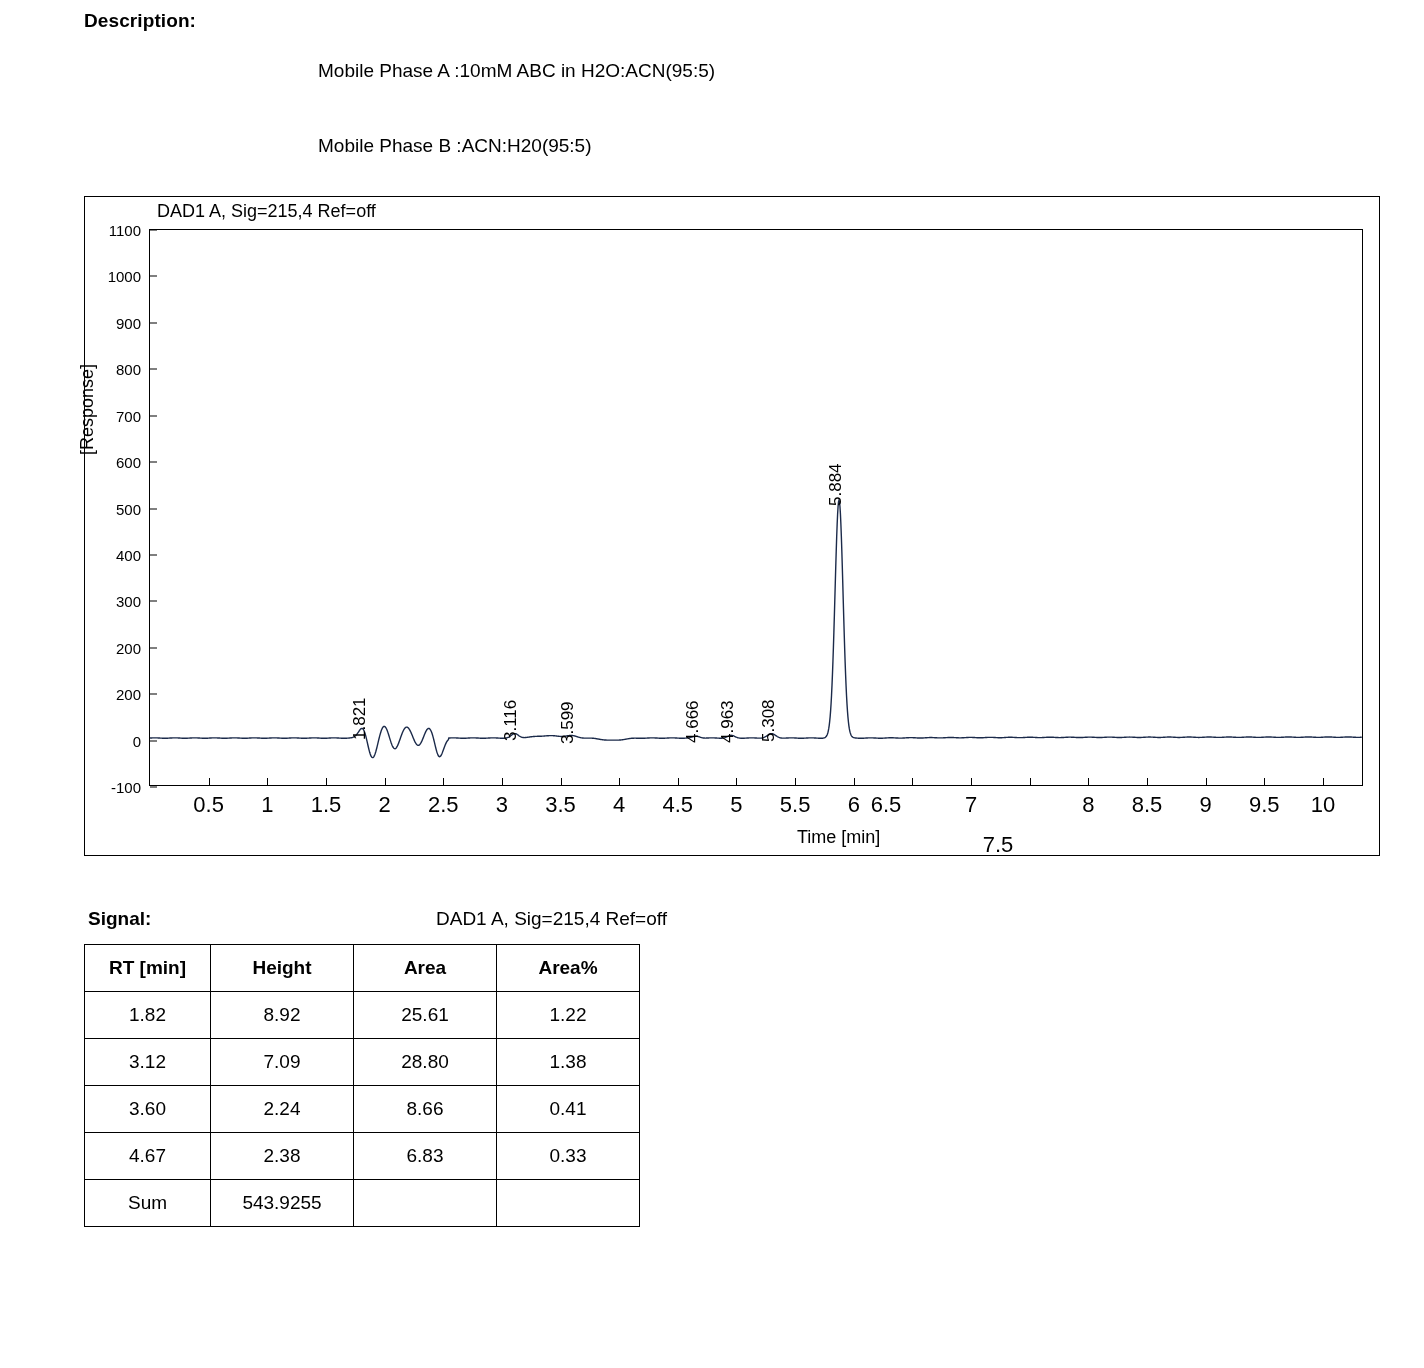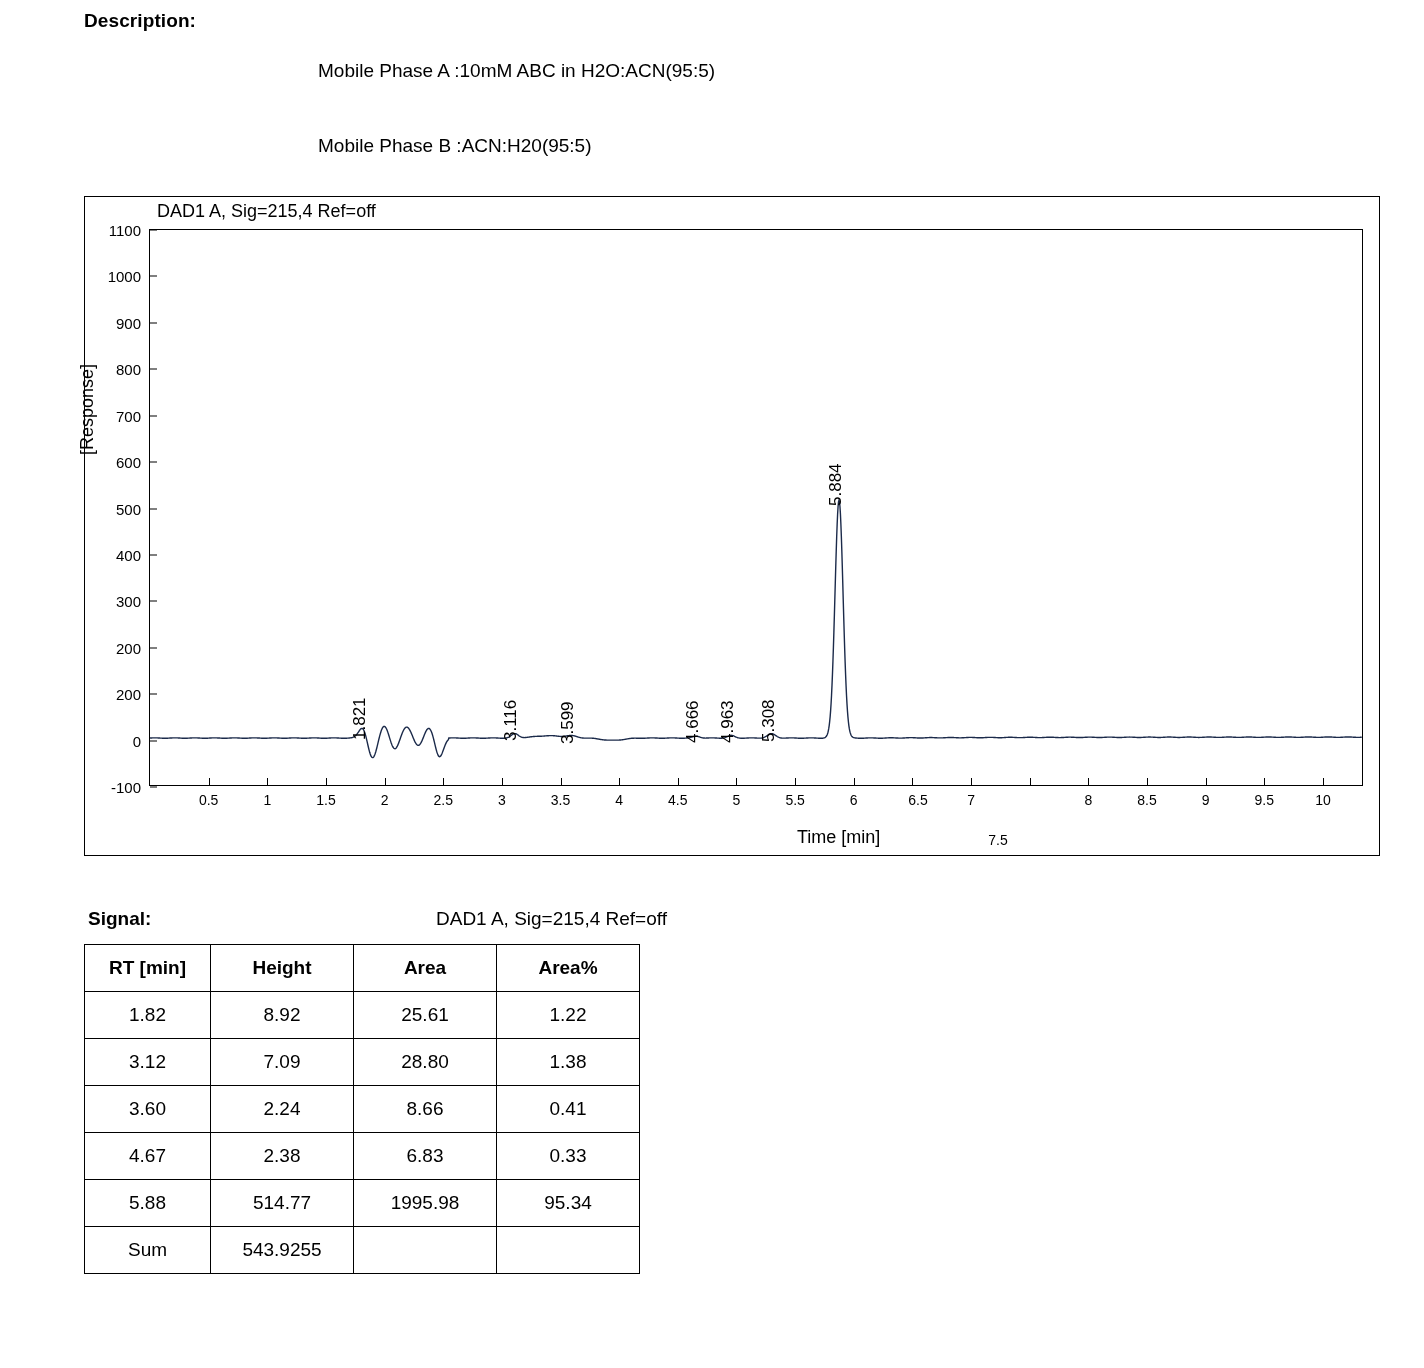--- a/index.html
+++ b/index.html
@@ -99,21 +99,21 @@
     left: 0;
     width: 7px;
     height: 1px;
     background: #000;
     transform: translateY(-50%);
   }
   .xtick {
     position: absolute;
     top: 100%;
     transform: translateX(-50%);
-    font-size: 14px;
+    font-size: 22px;
     white-space: nowrap;
     padding-top: 7px;
   }
   .xtick-mark {
     position: absolute;
     bottom: 0;
     width: 1px;
     height: 7px;
     background: #000;
   }
@@ -241,21 +241,21 @@
       <div class="xtick" style="left: 469.179px;">4</div>
       <div class="xtick-mark" style="left: 469.179px;"></div>
       <div class="xtick" style="left: 527.826px;">4.5</div>
       <div class="xtick-mark" style="left: 527.826px;"></div>
       <div class="xtick" style="left: 586.473px;">5</div>
       <div class="xtick-mark" style="left: 586.473px;"></div>
       <div class="xtick" style="left: 645.121px;">5.5</div>
       <div class="xtick-mark" style="left: 645.121px;"></div>
       <div class="xtick" style="left: 703.768px;">6</div>
       <div class="xtick-mark" style="left: 703.768px;"></div>
-      <div class="xtick" style="left: 768px;">6.5</div>
+      <div class="xtick" style="left: 736px;">6.5</div>
       <div class="xtick-mark" style="left: 762.415px;"></div>
       <div class="xtick" style="left: 821.063px;">7</div>
       <div class="xtick-mark" style="left: 821.063px;"></div>
       <div class="xtick" style="left: 848px; margin-top: 40px;">7.5</div>
       <div class="xtick-mark" style="left: 879.71px;"></div>
       <div class="xtick" style="left: 938.357px;">8</div>
       <div class="xtick-mark" style="left: 938.357px;"></div>
       <div class="xtick" style="left: 997.005px;">8.5</div>
       <div class="xtick-mark" style="left: 997.005px;"></div>
       <div class="xtick" style="left: 1055.65px;">9</div>
@@ -313,25 +313,19 @@
         <td>8.66</td>
         <td>0.41</td>
       </tr>
       <tr>
         <td>4.67</td>
         <td>2.38</td>
         <td>6.83</td>
         <td>0.33</td>
       </tr>
       <tr>
-        <td>5.88</td>
-        <td>514.77</td>
-        <td>1995.98</td>
-        <td>95.34</td>
-      </tr>
-      <tr>
         <td>Sum</td>
         <td>543.9255</td>
         <td class="empty"></td>
         <td class="empty"></td>
       </tr>
     </tbody>
 </table>
 
 </body></html>

